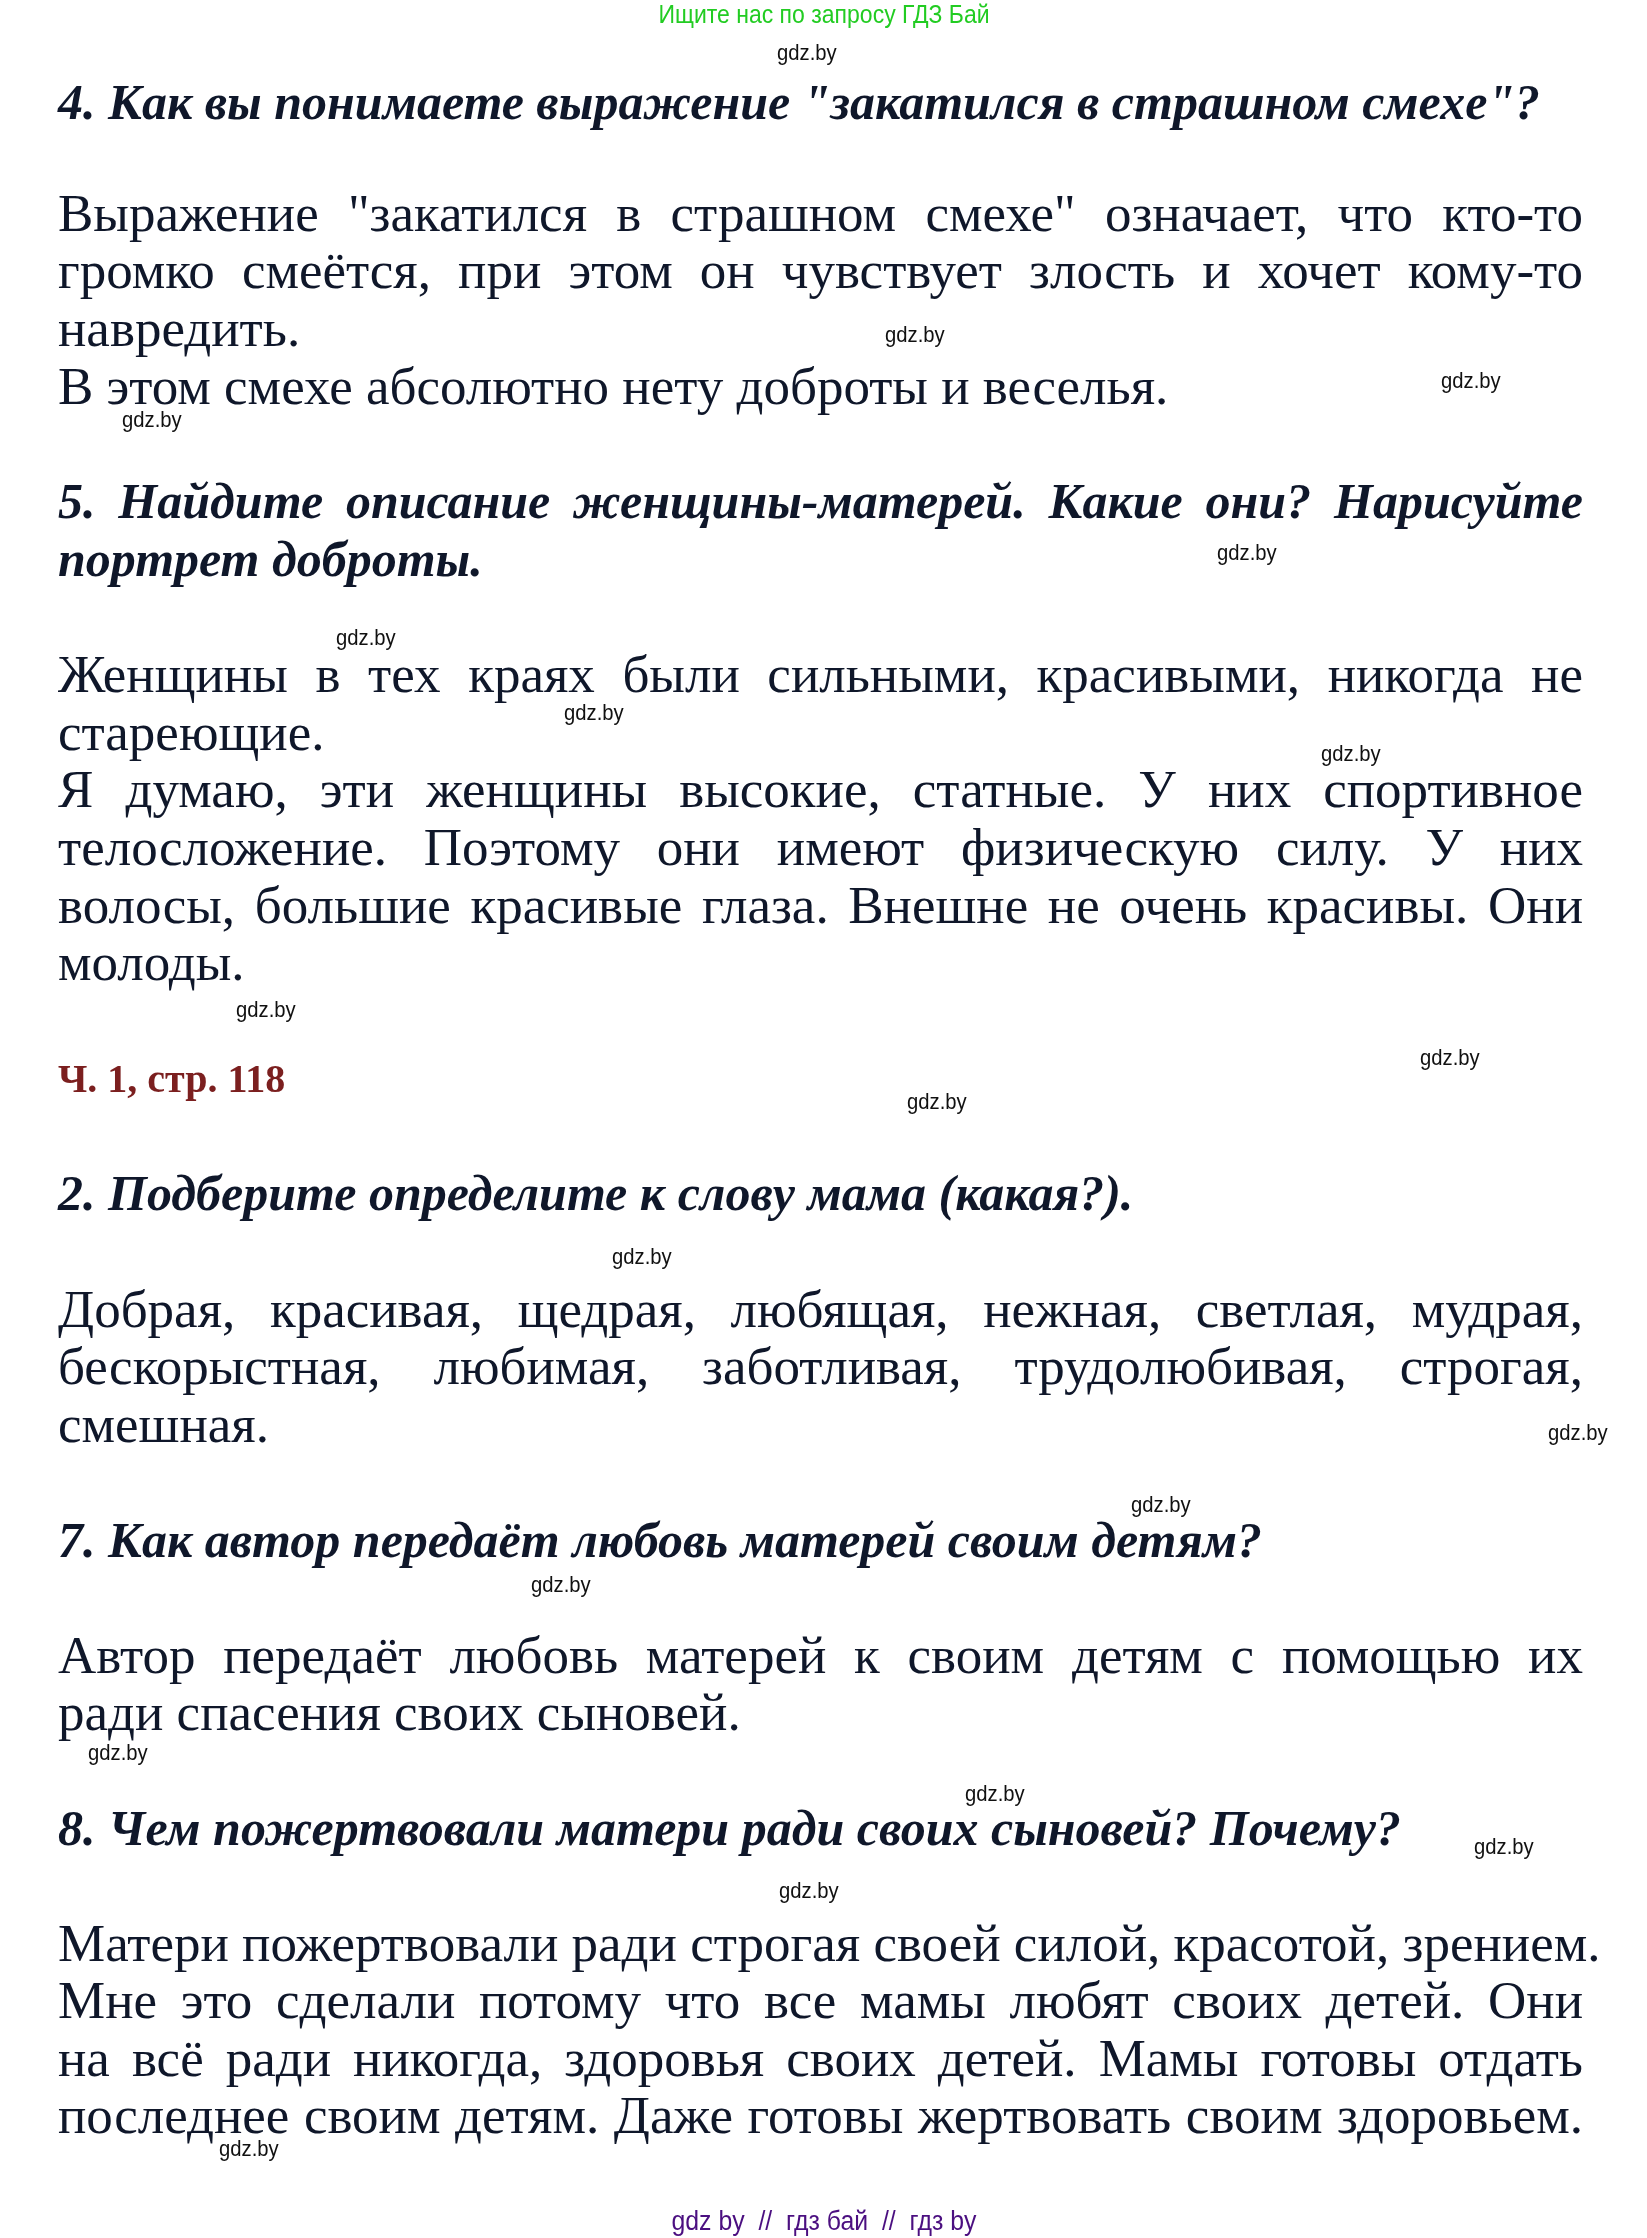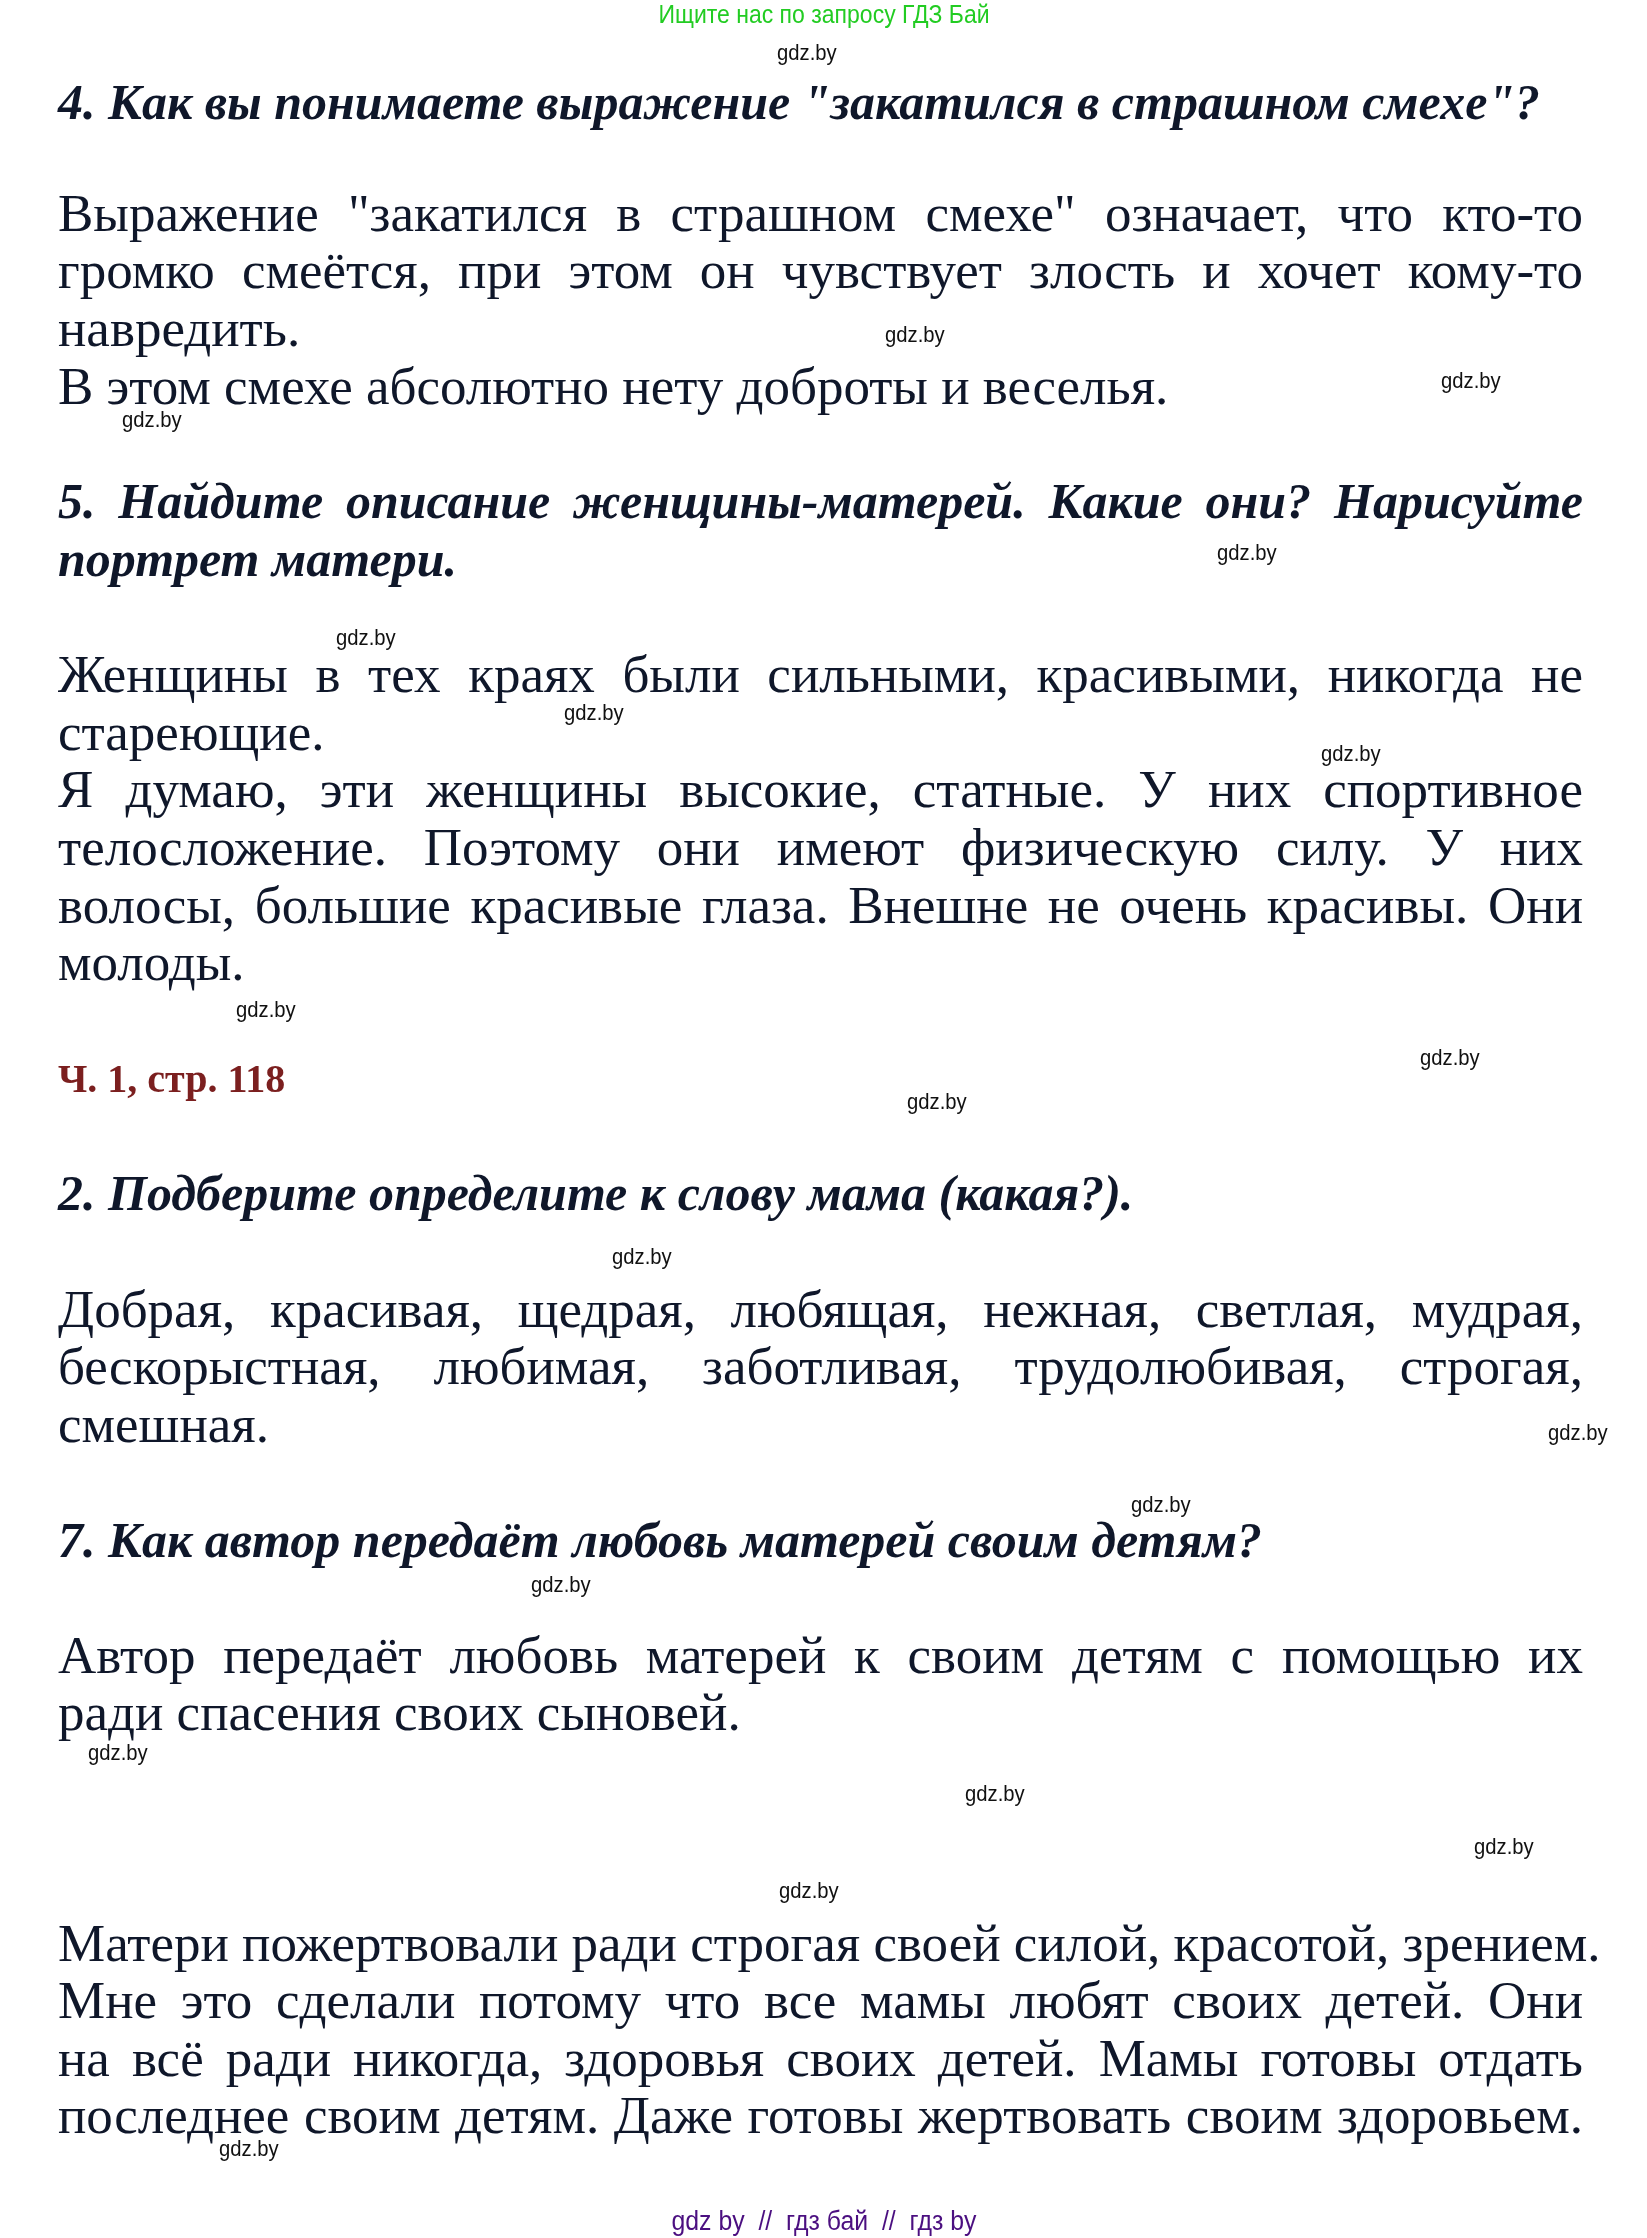--- a/index.html
+++ b/index.html
@@ -49,21 +49,21 @@
   <div class="banner">Ищите нас по запросу ГДЗ Бай</div>
 
   <div class="line q" style="top:72px">4. Как вы понимаете выражение "закатился в страшном смехе"?</div>
 
   <div class="line body just" style="top:183px">Выражение "закатился в страшном смехе" означает, что кто-то очень</div>
   <div class="line body just" style="top:240px">громко смеётся, при этом он чувствует злость и хочет кому-то</div>
   <div class="line body" style="top:298px">навредить.</div>
   <div class="line body" style="top:356px">В этом смехе абсолютно нету доброты и веселья.</div>
 
   <div class="line q just" style="top:471px">5. Найдите описание женщины-матерей. Какие они? Нарисуйте</div>
-  <div class="line q" style="top:529px">портрет матери.</div>
+  <div class="line q" style="top:529px">портрет доброты.</div>
 
   <div class="line body just" style="top:644px">Женщины в тех краях были сильными, красивыми, никогда не</div>
   <div class="line body" style="top:702px">стареющие.</div>
   <div class="line body just" style="top:759px">Я думаю, эти женщины высокие, статные. У них спортивное</div>
   <div class="line body just" style="top:817px">телосложение. Поэтому они имеют физическую силу. У них длинные</div>
   <div class="line body just" style="top:875px">волосы, большие красивые глаза. Внешне не очень красивы. Они все</div>
   <div class="line body" style="top:932px">молоды.</div>
 
   <div class="section-head" style="top:1048px">Ч. 1, стр. 118</div>
 
@@ -71,20 +71,21 @@
 
   <div class="line body just" style="top:1279px">Добрая, красивая, щедрая, любящая, нежная, светлая, мудрая, умная,</div>
   <div class="line body just" style="top:1336px">бескорыстная, любимая, заботливая, трудолюбивая, строгая, весёлая,</div>
   <div class="line body" style="top:1394px">смешная.</div>
 
   <div class="line q" style="top:1510px">7. Как автор передаёт любовь матерей своим детям?</div>
 
   <div class="line body just" style="top:1625px">Автор передаёт любовь матерей к своим детям с помощью их жертвы</div>
   <div class="line body" style="top:1682px">ради спасения своих сыновей.</div>
 
+  <div class="line q" style="top:1798px">8. Чем пожертвовали матери ради своих сыновей? Почему?</div>
 
   <div class="line body" style="top:1913px">Матери пожертвовали ради строгая своей силой, красотой, зрением.</div>
   <div class="line body just" style="top:1970px">Мне это сделали потому что все мамы любят своих детей. Они готовы</div>
   <div class="line body just" style="top:2028px">на всё ради никогда, здоровья своих детей. Мамы готовы отдать</div>
   <div class="line body just" style="top:2085px">последнее своим детям. Даже готовы жертвовать своим здоровьем.</div>
 
   <div id="wm-layer">
       <div class="wm" style="left: 777px; top: 40px;">gdz.by</div>
       <div class="wm" style="left: 885px; top: 322px;">gdz.by</div>
       <div class="wm" style="left: 1441px; top: 368px;">gdz.by</div>

